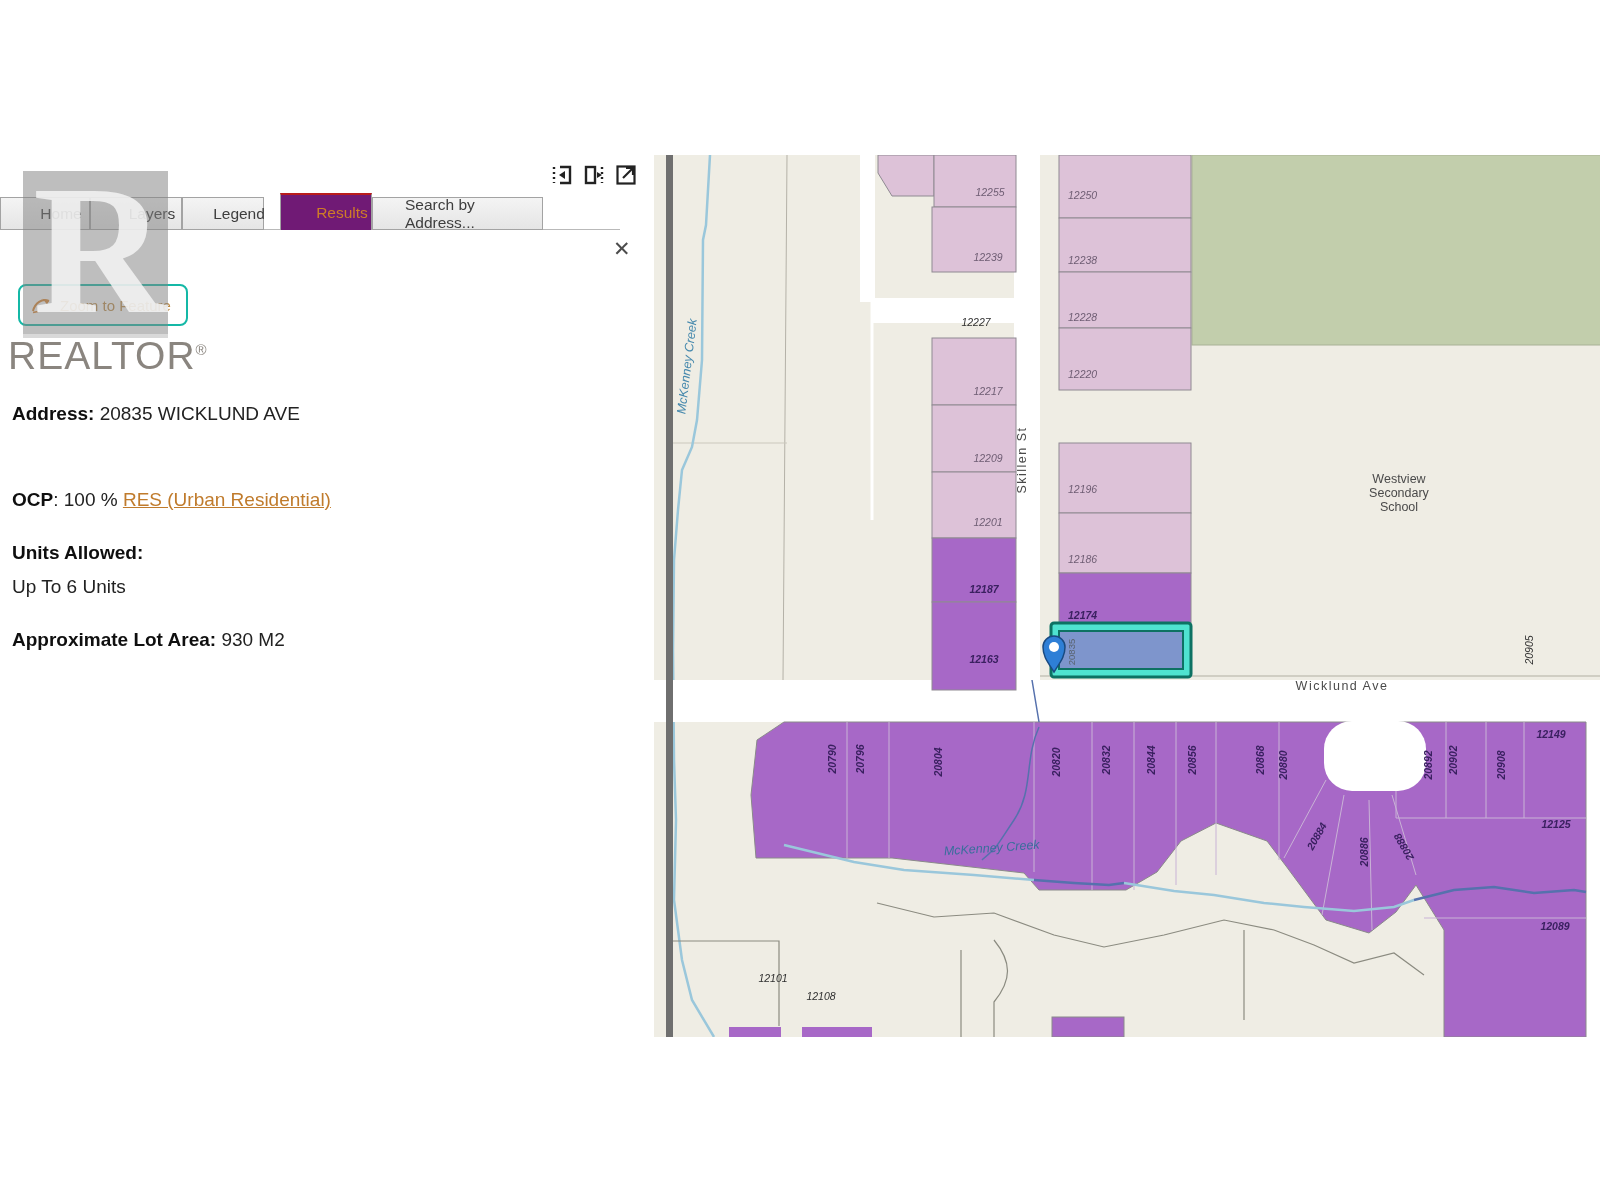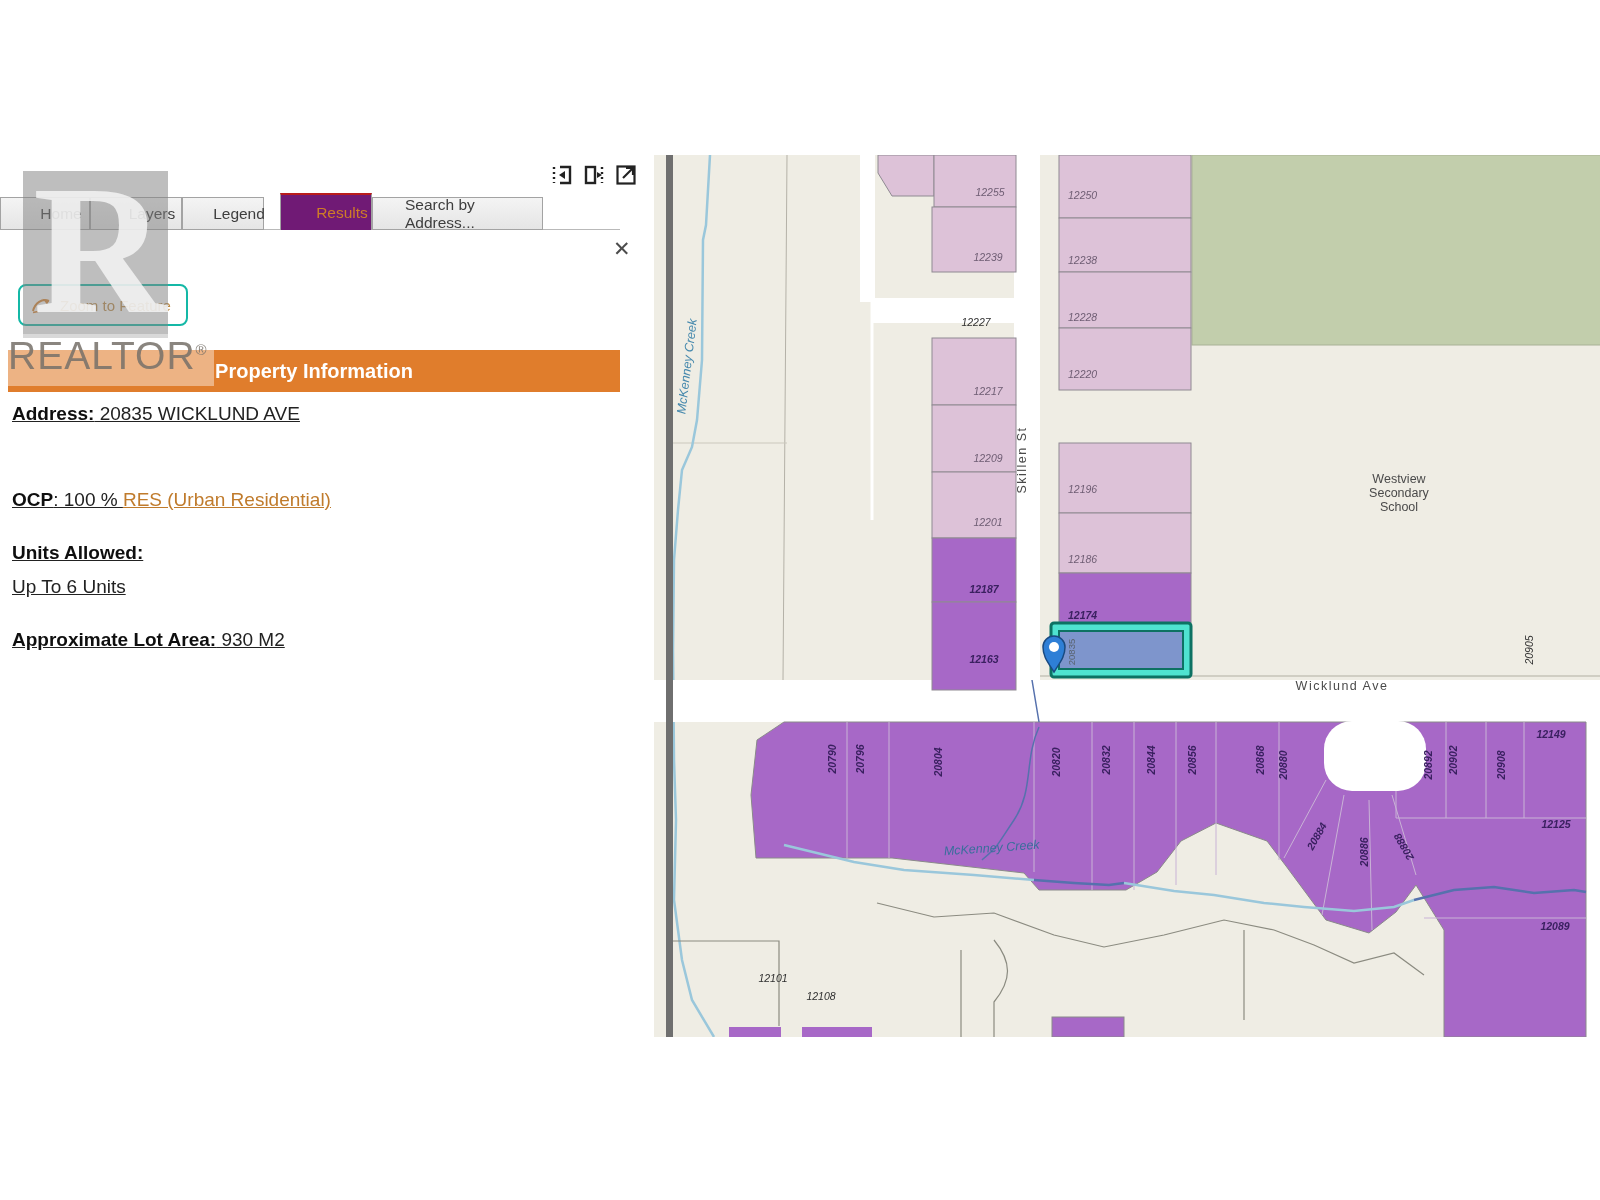--- a/index.html
+++ b/index.html
@@ -28,21 +28,21 @@
        background:rgba(130,130,130,.52);overflow:hidden;}
   .wm .rbox div{font-family:"Liberation Serif",serif;font-weight:bold;font-size:185px;
        line-height:158px;color:rgba(244,244,244,.85);margin-left:10px;}
   .wm .wtext{position:absolute;left:5px;top:334px;font-weight:normal;font-size:39px;
        letter-spacing:1px;color:rgba(118,112,104,.85);background:rgba(255,255,255,.42);
        padding:0 6px 8px 3px;}
   .wm .wtext sup{font-size:15px;}
   
   .banner{position:absolute;left:8px;top:350px;width:612px;height:42px;background:#e07d2c;
        color:#fff;font-weight:bold;font-size:20px;text-align:center;line-height:42px;z-index:10;}
-  .info{position:absolute;left:12px;font-size:19px;color:#222;white-space:nowrap;text-decoration:underline;}
+  .info{position:absolute;left:12px;font-size:19px;color:#222;white-space:nowrap;}
   .info b{color:#0f0f0f;}
   .info a{color:#c07b2c;text-decoration:underline;cursor:pointer;}
   
   #map{position:absolute;left:630px;top:155px;width:970px;height:882px;padding-left:24px;}
   #map svg{display:block;font-family:"Liberation Sans",sans-serif;}
 </style>
 </head>
 <body>
 
 <div id="page">
@@ -75,21 +75,20 @@
 
   <div class="zoombtn">
     <svg width="20" height="20" viewBox="0 0 20 20">
       <path d="M2,16 C4,8 11,3 18,6" fill="none" stroke="#d9822b" stroke-width="2"></path>
       <path d="M18,6 l-6.5,-2.2 4.6,5.8 z" fill="#d9822b"></path>
       <path d="M2,17.5 l5,-1" stroke="#d9822b" stroke-width="1.6" fill="none"></path>
     </svg>
     <span>Zoom to Feature</span>
   </div>
 
-  <div class="banner">Property Information</div>
 
   <div class="info" style="top:403px"><b>Address:</b><span> 20835 WICKLUND AVE</span></div>
   <div class="info" style="top:489px"><b>OCP</b><span>: 100 % </span><a>RES (Urban Residential)</a></div>
   <div class="info" style="top:542px"><b>Units Allowed:</b></div>
   <div class="info" style="top:576px">Up To 6 Units</div>
   <div class="info" style="top:629px"><b>Approximate Lot Area:</b><span> 930 M2</span></div>
 
   <div class="wm">
     <div class="rbox">
         <div>R</div>

